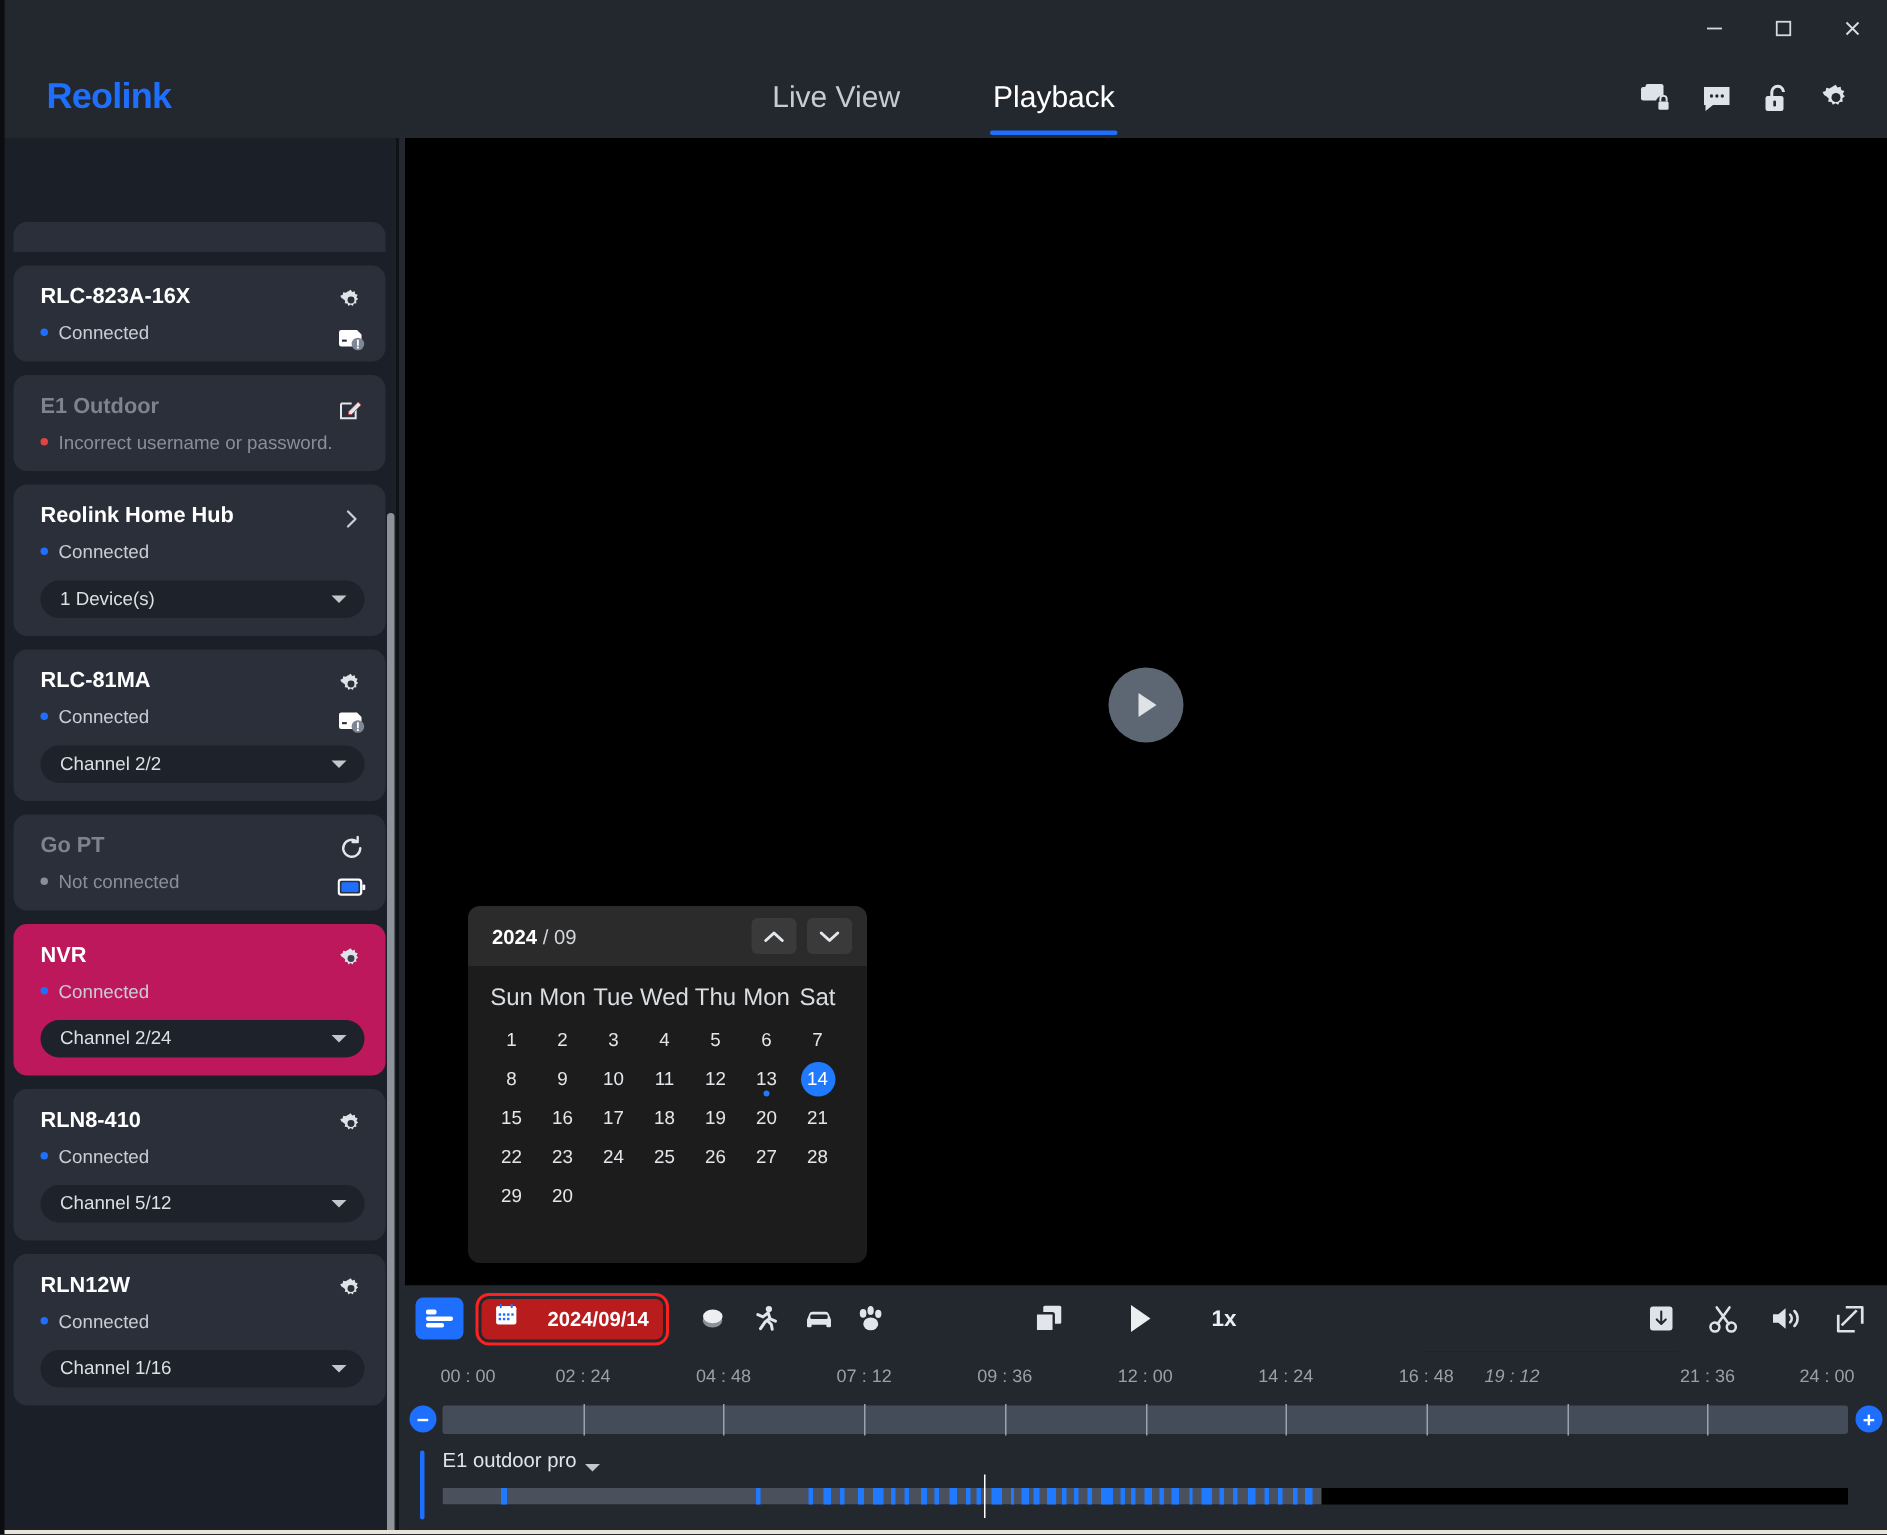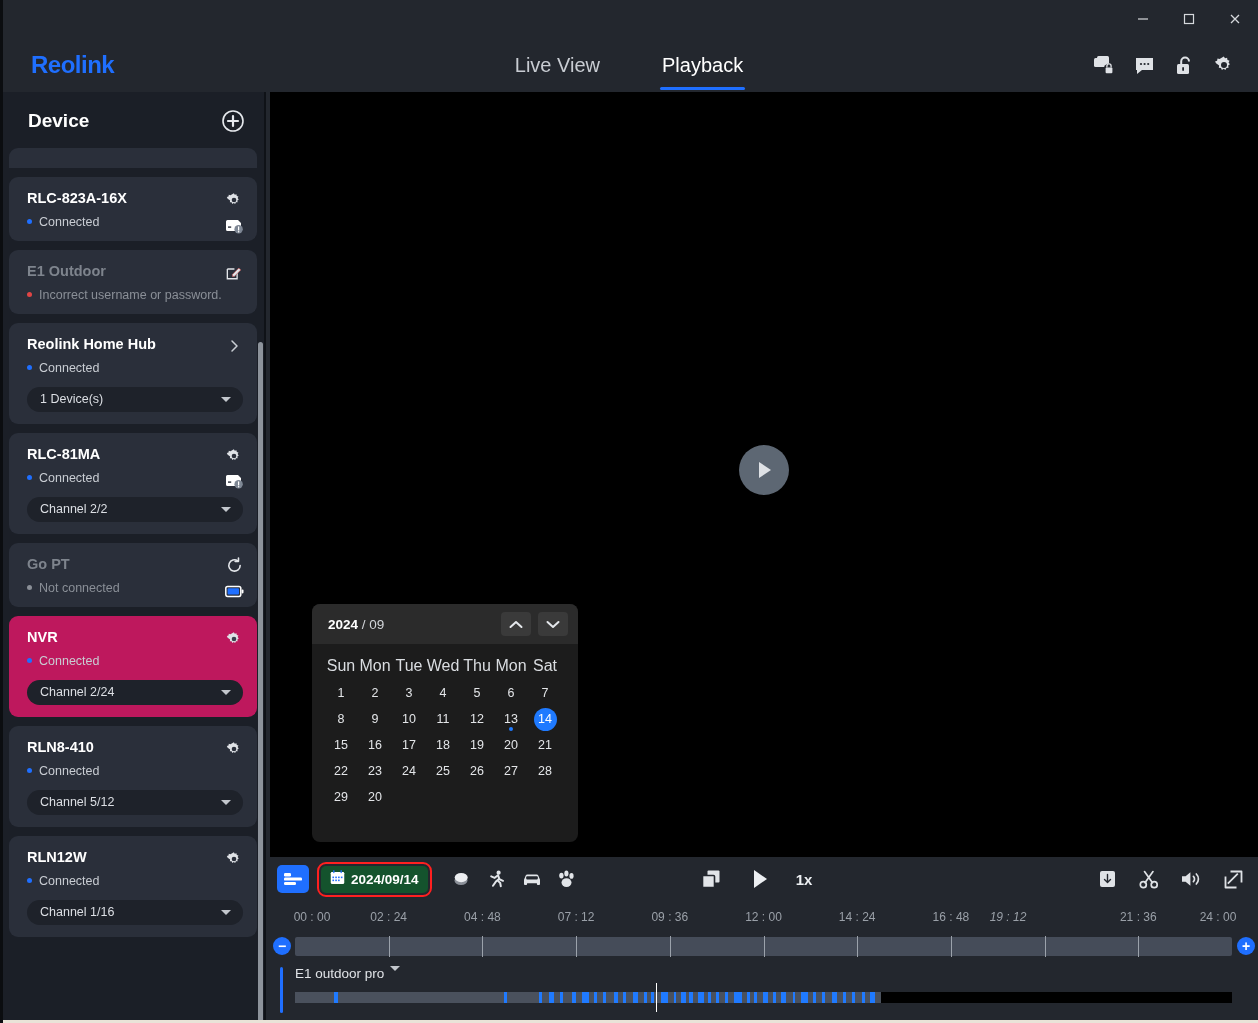--- a/index.html
+++ b/index.html
@@ -147,30 +147,30 @@
   
   .ctrlbar {
     position:absolute; left:270px; top:857px; width:988px; height:44px;
     background:#23272e; display:flex; align-items:center;
   }
   .list-btn {
     width:32px; height:28px; background:#1f6fff; border-radius:5px; margin-left:7px;
     display:flex; align-items:center; justify-content:center;
   }
   .date-btn {
-    margin-left:12px; height:27px; background:#14532d; border-radius:5px;
-    display:flex; align-items:center; gap:6px; padding:0 9px;
+    margin-left:12px; height:27px; background:#b91c1c; border-radius:5px;
+    display:flex; align-items:center; gap:20px; padding:0 9px;
     outline:2px solid #ff2020; outline-offset:2px;
   }
   .date-txt { font-size:13.5px; font-weight:700; color:#fff; }
   .filters { display:flex; align-items:center; gap:15px; margin-left:24px; }
   .filt { width:20px; height:20px; display:flex; align-items:center; justify-content:center; color:#d8dbdf; }
   .center-ctrls {
     position:absolute; left:0; right:16px; height:44px; display:flex;
-    align-items:center; justify-content:center; gap:24px; pointer-events:none;text-align:center;
+    align-items:center; justify-content:center; gap:36px; pointer-events:none;text-align:center;
   }
   .center-ctrls > * { pointer-events:auto; }
   .cc { width:24px; height:24px; display:flex; align-items:center; justify-content:center; color:#e2e5e9; }
   .speed { font-size:15px; font-weight:700; color:#eceff2; }
   .right-ctrls { position:absolute; right:14px; display:flex; align-items:center; gap:20px; }
   .rc { width:22px; height:22px; display:flex; align-items:center; justify-content:center; color:#dfe2e6; }
 
   
   .timeline {
     position:absolute; left:270px; top:901px; width:988px; height:122px;
@@ -190,21 +190,21 @@
   .zoom-out { left:3px; }
   .zoom-in { right:3px; }
   .tl-track {
     position:absolute; left:25px; right:26px; top:4px; height:19px;
     background:#454c59; border-radius:2px;
   }
   .tl-tick { position:absolute; top:-1px; width:1px; height:21px; background:#9ba2ab; }
 
   .ch-row { position:relative; height:56px; padding-left:25px; }
   .ch-bar { position:absolute; left:10px; top:6px; width:3px; height:46px; background:#1f6fff; border-radius:2px; }
-  .ch-name { font-size:13.5px; color:#e0e3e7; padding-top:5px; display:flex; align-items:flex-start; gap:6px; }
+  .ch-name { font-size:13.5px; color:#e0e3e7; padding-top:5px; display:flex; align-items:flex-end; gap:6px; }
   .ch-track {
     position:absolute; left:25px; right:26px; top:31px; height:11px; background:#000;
   }
   .ch-seg { position:absolute; top:0; height:11px; }
   .ch-base { background:#4a515d; }
   .ch-ev { background:#1f7aff; }
   .ch-cursor { position:absolute; top:-9px; width:1px; height:29px; background:#fff; }
 
   .bottom-edge { position:absolute; left:0; bottom:0; width:1258px; height:3px; background:#e9e3d8; }
   .left-edge { position:absolute; left:0; top:0; width:3px; height:1023px; background:#0b0d10; }
@@ -268,29 +268,20 @@
       <div class="hicon">
         <svg width="20" height="20" viewBox="0 0 20 20">
           <path fill="#dfe2e6" d="M10 0l1.4 2.1 2.4-.6.5 2.5 2.4.9-1.2 2.2 1.6 1.9-2 1.6.4 2.5-2.5.2-1.1 2.3-2-1.3-2.1 1.3-1.1-2.3-2.5-.2.4-2.5-2-1.6L1 7.9 -.2 5.7l2.4-.9.5-2.5 2.4.6z" transform="translate(1.2,1.5) scale(.86)"></path>
           <circle cx="10" cy="10" r="3" fill="#23272e"></circle>
         </svg>
       </div>
     </div>
   </div>
 
   <div class="sidebar">
-    <div class="sidebar-head">
-      <div class="sidebar-title">Device</div>
-      <div class="add-btn">
-        <svg width="22" height="22" viewBox="0 0 22 22">
-          <circle cx="11" cy="11" r="10" fill="none" stroke="#e6e9ed" stroke-width="1.6"></circle>
-          <path d="M11 6v10M6 11h10" stroke="#e6e9ed" stroke-width="2.2" stroke-linecap="round"></path>
-        </svg>
-      </div>
-    </div>
 
     <div class="dev-list">
       <div class="dev-card partial"></div>
 
       <div class="dev-card">
         <div class="dev-name">RLC-823A-16X</div>
         <div class="dev-status">
           <span class="dot"></span>
           <span>Connected</span>
         </div>

